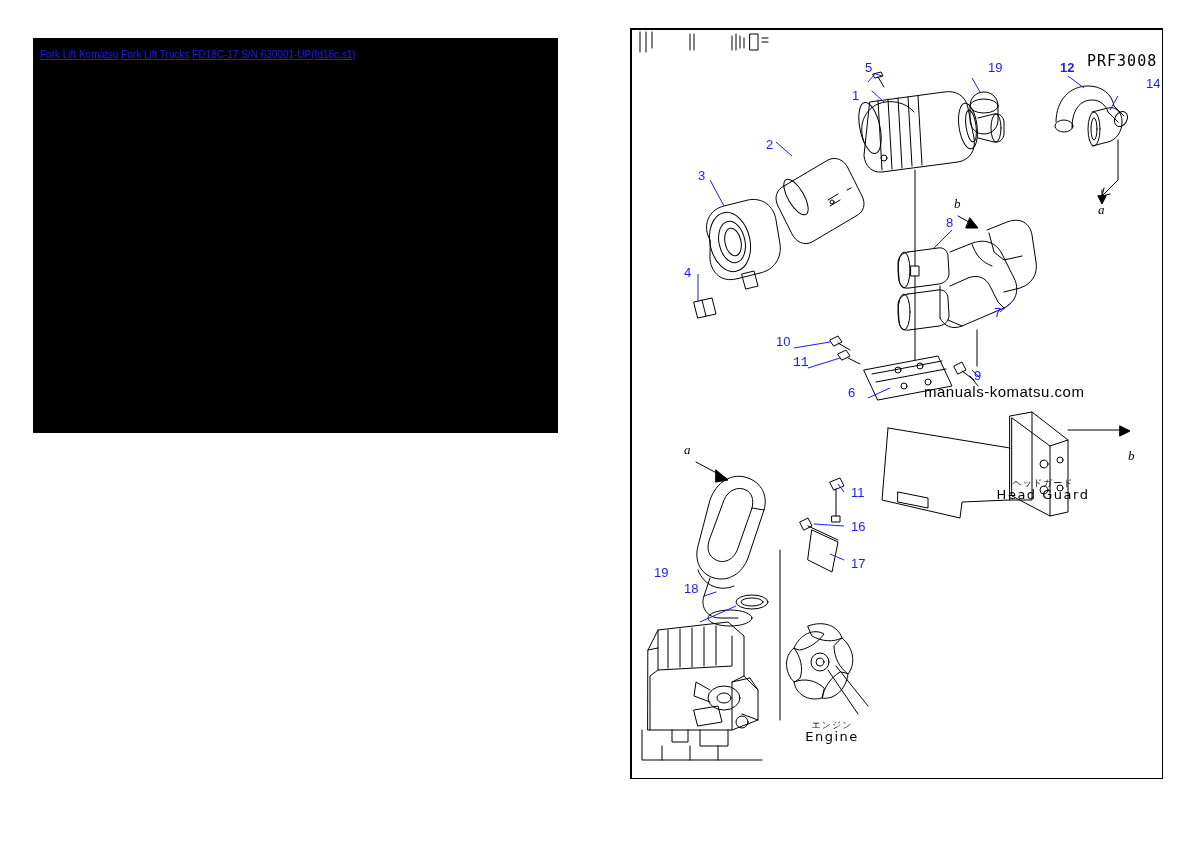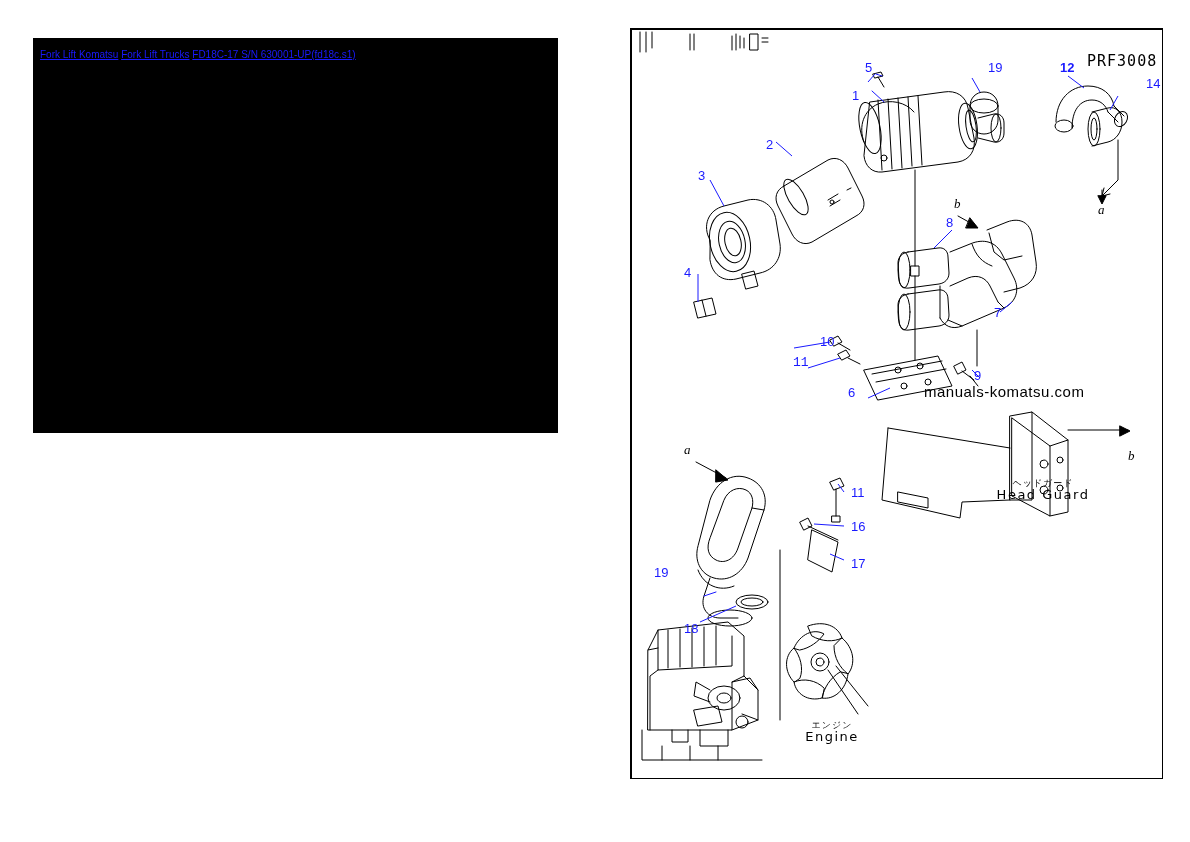--- a/index.html
+++ b/index.html
@@ -329,23 +329,23 @@
 <div id="callouts">
     <div class="callout" style="left: 852px; top: 88px;">1</div>
     <div class="callout" style="left: 766px; top: 137px;">2</div>
     <div class="callout" style="left: 698px; top: 168px;">3</div>
     <div class="callout" style="left: 684px; top: 265px;">4</div>
     <div class="callout" style="left: 865px; top: 60px;">5</div>
     <div class="callout" style="left: 848px; top: 385px;">6</div>
     <div class="callout" style="left: 994px; top: 305px;">7</div>
     <div class="callout" style="left: 946px; top: 215px;">8</div>
     <div class="callout" style="left: 974px; top: 368px;">9</div>
-    <div class="callout" style="left: 776px; top: 334px; margin-left: 44px;">10</div>
+    <div class="callout" style="left: 776px; top: 334px;">10</div>
     <div class="callout" style="left: 793px; top: 355px; font-family: Liberation Mono, monospace;">11</div>
     <div class="callout" style="left: 1060px; top: 60px; font-weight: bold;">12</div>
     <div class="callout" style="left: 654px; top: 565px;">19</div>
     <div class="callout" style="left: 1114px; top: 76px; margin-left: 32px;">14</div>
     <div class="callout" style="left: 851px; top: 485px;">11</div>
     <div class="callout" style="left: 851px; top: 519px;">16</div>
     <div class="callout" style="left: 851px; top: 556px;">17</div>
-    <div class="callout" style="left: 684px; top: 621px;">18</div>
+    <div class="callout" style="left: 684px; top: 581px;">18</div>
     <div class="callout" style="left: 966px; top: 60px; margin-left: 22px;">19</div>
   </div>
 
 </body></html>

